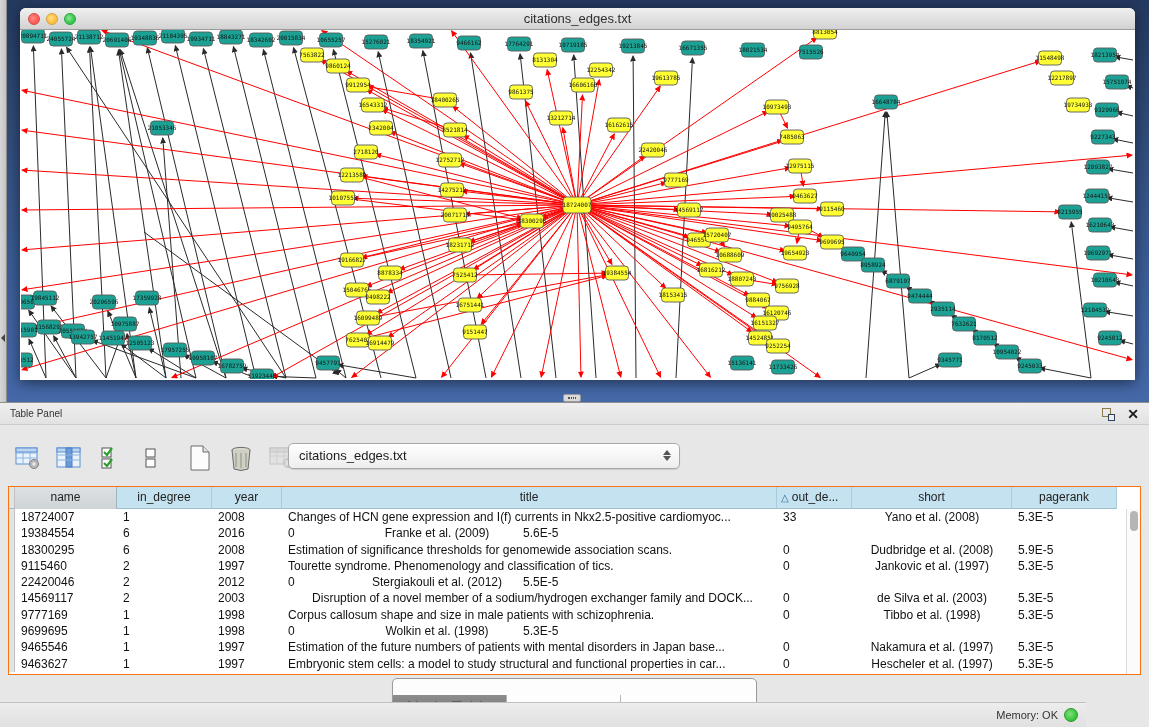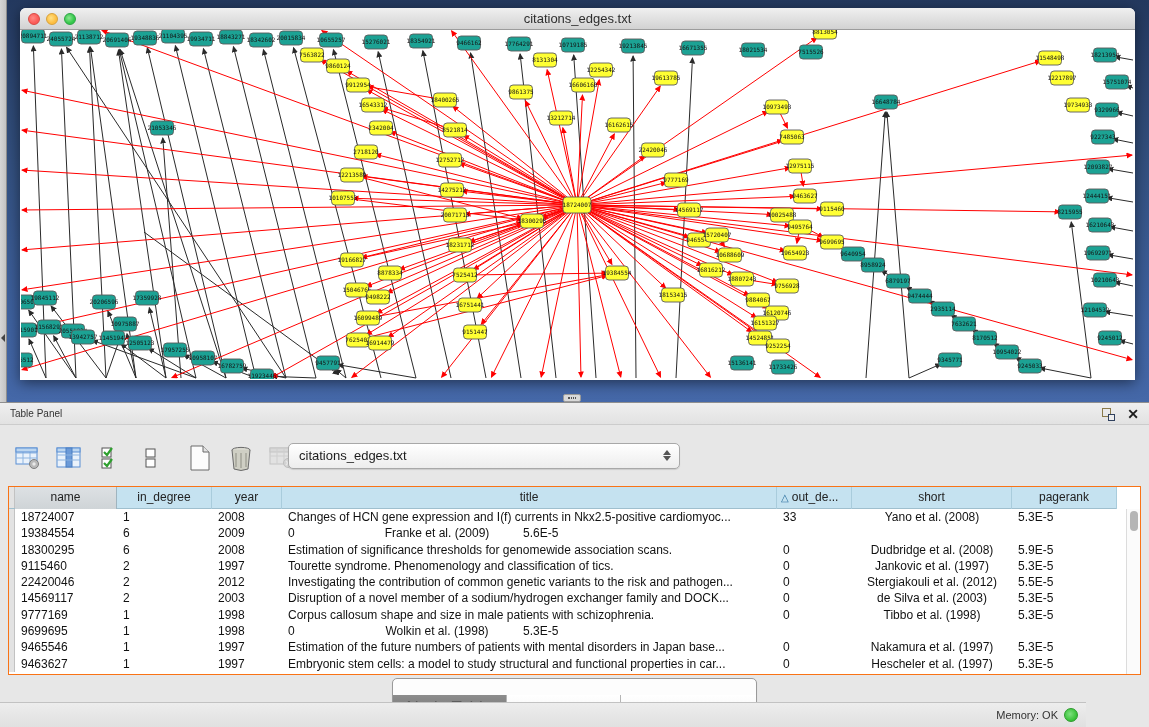--- a/index.html
+++ b/index.html
@@ -903,21 +903,21 @@
             <span class="body-cell" style="width: 70px;">2008</span>
             <span class="body-cell" style="width: 495px;">Changes of HCN gene expression and I(f) currents in Nkx2.5-positive cardiomyoc...</span>
             <span class="body-cell" style="width: 75px;">33</span>
             <span class="body-cell center" style="width: 160px;">Yano et al. (2008)</span>
             <span class="body-cell" style="width: 105px;">5.3E-5</span>
           </div>
           <div class="body-row">
             <span class="gutter"></span>
             <span class="body-cell" style="width: 102px;">19384554</span>
             <span class="body-cell" style="width: 95px;">6</span>
-            <span class="body-cell" style="width: 70px;">2009</span>
+            <span class="body-cell" style="width: 70px;">2016</span>
             <span class="body-cell" style="width: 75px;">0</span>
             <span class="body-cell center" style="width: 160px;">Franke et al. (2009)</span>
             <span class="body-cell" style="width: 105px;">5.6E-5</span>
           </div>
           <div class="body-row">
             <span class="gutter"></span>
             <span class="body-cell" style="width: 102px;">18300295</span>
             <span class="body-cell" style="width: 95px;">6</span>
             <span class="body-cell" style="width: 70px;">2008</span>
             <span class="body-cell" style="width: 495px;">Estimation of significance thresholds for genomewide association scans.</span>
@@ -933,31 +933,30 @@
             <span class="body-cell" style="width: 495px;">Tourette syndrome. Phenomenology and classification of tics.</span>
             <span class="body-cell" style="width: 75px;">0</span>
             <span class="body-cell center" style="width: 160px;">Jankovic et al. (1997)</span>
             <span class="body-cell" style="width: 105px;">5.3E-5</span>
           </div>
           <div class="body-row">
             <span class="gutter"></span>
             <span class="body-cell" style="width: 102px;">22420046</span>
             <span class="body-cell" style="width: 95px;">2</span>
             <span class="body-cell" style="width: 70px;">2012</span>
-            <span class="body-cell" style="width: 495px;">Investigating the contribution of common genetic variants to the risk and pathogen...</span>
             <span class="body-cell" style="width: 75px;">0</span>
             <span class="body-cell center" style="width: 160px;">Stergiakouli et al. (2012)</span>
             <span class="body-cell" style="width: 105px;">5.5E-5</span>
           </div>
           <div class="body-row">
             <span class="gutter"></span>
             <span class="body-cell" style="width: 102px;">14569117</span>
             <span class="body-cell" style="width: 95px;">2</span>
             <span class="body-cell" style="width: 70px;">2003</span>
-            <span class="body-cell" style="width: 495px;">Disruption of a novel member of a sodium/hydrogen exchanger family and DOCK...</span>
+            <span class="body-cell" style="width: 495px; text-align: center;">Disruption of a novel member of a sodium/hydrogen exchanger family and DOCK...</span>
             <span class="body-cell" style="width: 75px;">0</span>
             <span class="body-cell center" style="width: 160px;">de Silva et al. (2003)</span>
             <span class="body-cell" style="width: 105px;">5.3E-5</span>
           </div>
           <div class="body-row">
             <span class="gutter"></span>
             <span class="body-cell" style="width: 102px;">9777169</span>
             <span class="body-cell" style="width: 95px;">1</span>
             <span class="body-cell" style="width: 70px;">1998</span>
             <span class="body-cell" style="width: 495px;">Corpus callosum shape and size in male patients with schizophrenia.</span>

